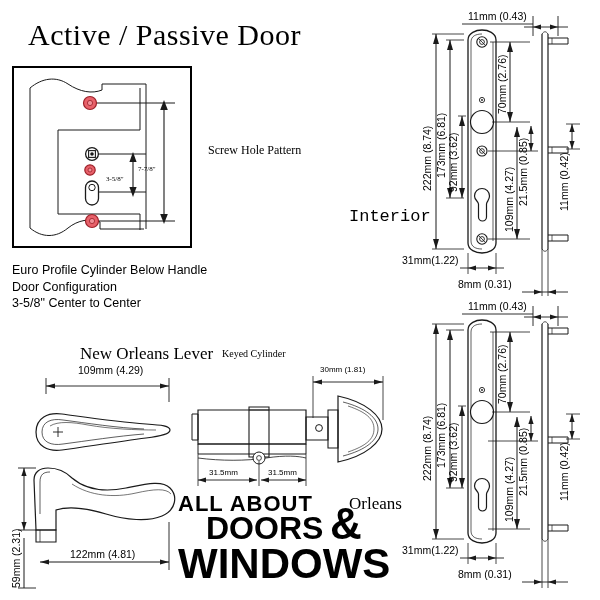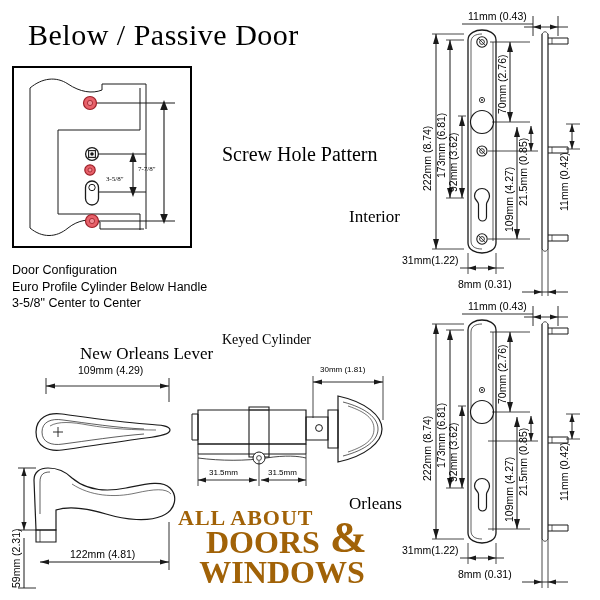--- a/index.html
+++ b/index.html
@@ -9,60 +9,60 @@
 
   
   #page-title{left:28px;top:18px;font-size:30px;letter-spacing:0.5px;
               font-family:"Liberation Serif", serif;white-space:nowrap;}
 
   
   #pattern-box{left:12px;top:66px;width:180px;height:182px;
                border:2px solid #000;background:#fff;box-sizing:border-box;}
   #pattern-svg{left:12px;top:66px;}
 
-  #screw-hole-pattern-label{left:222px;top:143px;font-size:20px;
+  #screw-hole-pattern-label{left:208px;top:143px;font-size:12px;
       font-family:"Liberation Serif", serif;white-space:nowrap;}
 
   #door-config{left:12px;top:262px;font-size:12.5px;line-height:1.32;
                font-family:"Liberation Sans", sans-serif;white-space:nowrap;}
 
   
   #interior-label{left:349px;top:207px;font-size:17px;
-      font-family:Liberation Serif, serif;}
+      font-family:Liberation Mono, monospace;}
   #exterior-label{left:349px;top:494px;font-size:17px;
       font-family:"Liberation Serif", serif;}
 
   
   #lever-title{left:36px;top:344px;font-size:17px;
       font-family:"Liberation Serif", serif;white-space:nowrap;margin-left:44px;}
-  #cyl-title{left:222px;top:332px;font-size:14px;
+  #cyl-title{left:222px;top:348px;font-size:10px;
       font-family:"Liberation Serif", serif;white-space:nowrap;}
 
   
-  #watermark{left:178px;top:508px;width:208px;color:#a16207;
-             font-family:Liberation Serif, serif;line-height:0.93;
+  #watermark{left:178px;top:494px;width:208px;color:#000000;
+             font-family:Liberation Sans, sans-serif;line-height:0.93;
              user-select:none;}
   #watermark .wm1{font-size:22px;font-weight:bold;letter-spacing:1px;}
   #watermark .wm2{font-size:32px;font-weight:bold;letter-spacing:0px;margin-left:28px;}
-  #watermark .wm3{font-size:32px;font-weight:bold;letter-spacing:0px;text-align:center;}
+  #watermark .wm3{font-size:42px;font-weight:bold;letter-spacing:0px;text-align:center;}
   #watermark .wm4{font-size:14px;font-weight:bold;letter-spacing:0.5px;
                   padding-top:3px;}
   #watermark .amp{font-size:44px;font-weight:bold;line-height:0;
                   position:absolute;left:152px;top:30px;}
 
   svg{display:block;overflow:visible;}
   .ln{stroke:#1a1a1a;fill:none;}
   .dimtxt{font-family:"Liberation Sans", sans-serif;font-size:10.5px;fill:#000;}
   .dimtxt-s{font-family:"Liberation Sans", sans-serif;font-size:8px;fill:#000;}
   .dimtxt-t{font-family:"Liberation Serif", serif;font-size:7px;fill:#000;}
 </style>
 </head>
 <body>
 
-<div class="abs" id="page-title">Below / Passive Door</div>
+<div class="abs" id="page-title">Active / Passive Door</div>
 
 <div class="abs" id="pattern-box"></div>
 
 <svg class="abs" id="pattern-svg" width="180" height="182">
 
   <path class="ln" stroke-width="1" d="M18,22 L18,162 C30,172 44,172 56,162 C66,154 78,152 88,156 L88,163 L132,163"></path>
   <path class="ln" stroke-width="1" d="M18,22 C30,12 44,10 56,18 C68,26 80,28 90,24 L90,18 L134,18"></path>
   <path class="ln" stroke-width="1" d="M134,18 L134,163"></path>
 
   <path class="ln" stroke-width="1" d="M46,64 L128,64 L128,22"></path>
@@ -95,22 +95,22 @@
   <rect x="76.6" y="84.6" width="6.8" height="6.8" fill="#fff" stroke="#1a1a1a" stroke-width="1.1"></rect>
   <circle cx="80" cy="88" r="1.8" fill="#1a1a1a"></circle>
 
   <rect x="73.5" y="115" width="13" height="24" rx="6.5" ry="6.5" fill="#fff" stroke="#1a1a1a" stroke-width="1.3"></rect>
   <circle cx="80" cy="121.5" r="3.2" fill="#fff" stroke="#1a1a1a" stroke-width="1"></circle>
 </svg>
 
 <div class="abs" id="screw-hole-pattern-label">Screw Hole Pattern</div>
 
 <div class="abs" id="door-config">
+  <div>Euro Profile Cylinder Below Handle</div>
   <div>Door Configuration</div>
-  <div>Euro Profile Cylinder Below Handle</div>
   <div>3-5/8" Center to Center</div>
 </div>
 
 <svg class="abs" style="left:400px;top:6px;" width="200" height="290">
 
   <text class="dimtxt" x="68" y="14">11mm (0.43)</text>
   <line class="ln" stroke-width="0.9" x1="62" y1="18" x2="133" y2="18"></line>
   <line class="ln" stroke-width="0.9" x1="133" y1="10" x2="133" y2="30"></line>
   <line class="ln" stroke-width="0.9" x1="158" y1="10" x2="158" y2="30"></line>
   <line class="ln" stroke-width="0.9" x1="124" y1="21" x2="168" y2="21"></line>

